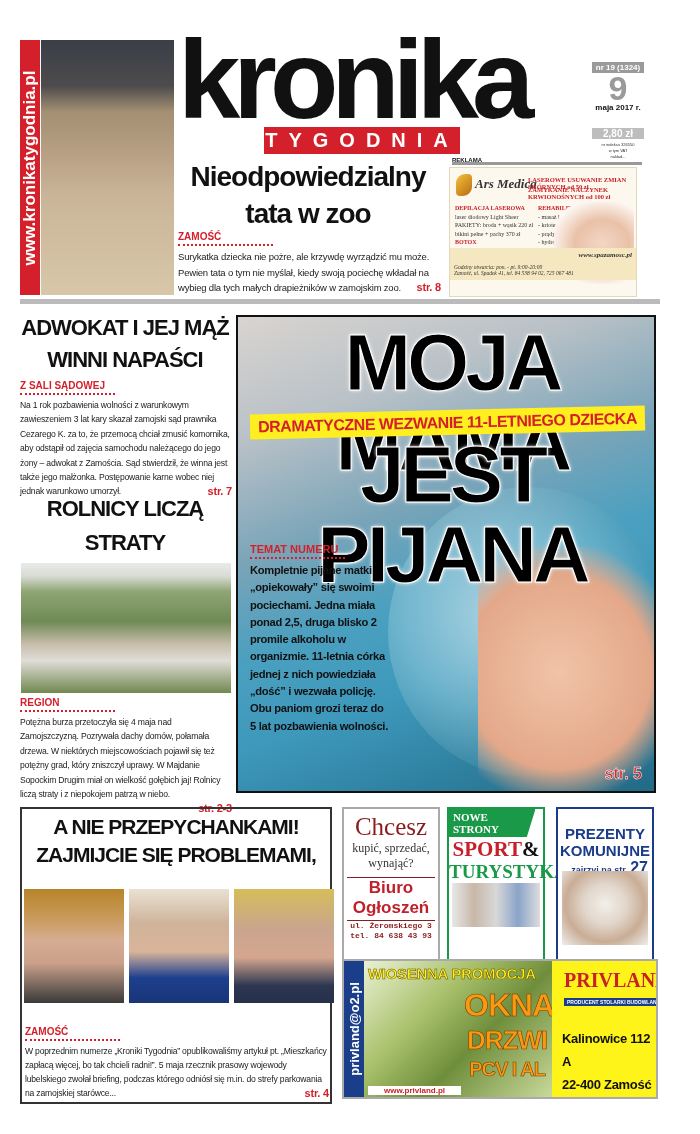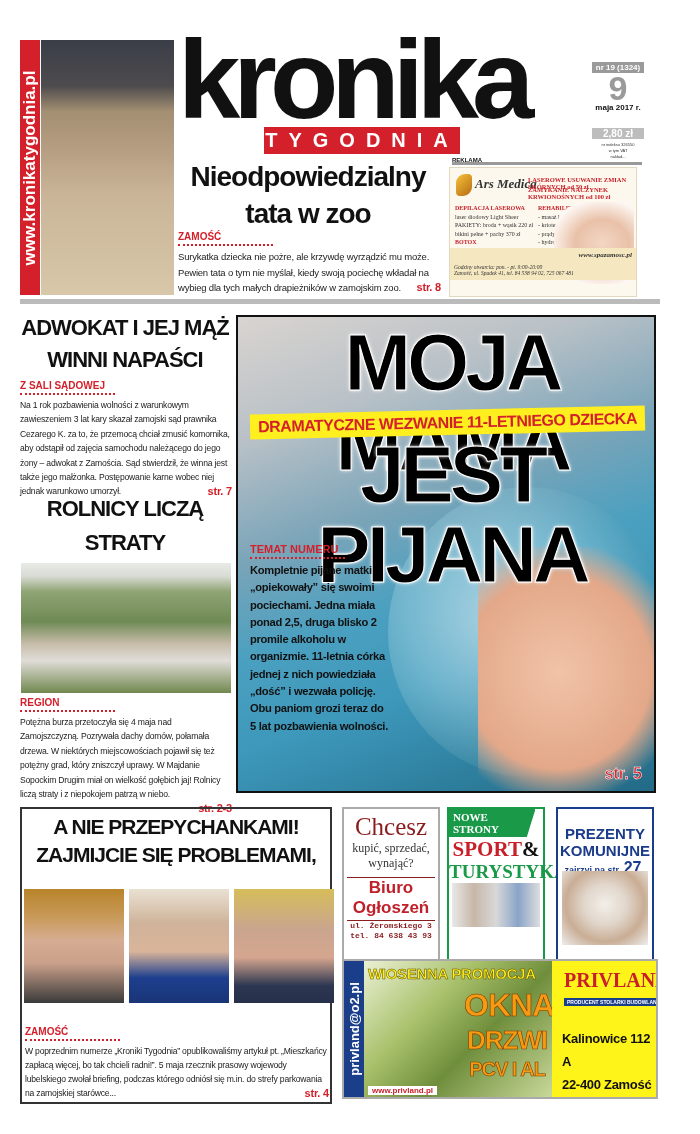--- a/index.html
+++ b/index.html
@@ -64,30 +64,30 @@
 #ad-chcesz .c3{border-top:1px solid #8a1c1e;margin:6px 3px 0;color:#c0202a;font-weight:bold;font-size:17px;line-height:20px;text-align:center}
 #ad-chcesz .c4{border-top:1px solid #8a1c1e;margin:2px 3px 0;color:#8a1c1e;font-weight:bold;font-size:8px;line-height:10px;text-align:center;font-family:"Liberation Mono",monospace}
 #ad-sport .s1{background:#1a9a48;color:#fff;font-weight:bold;font-family:"Liberation Serif",serif;font-size:11px;padding:2px 4px;width:92%;clip-path:polygon(0 0,100% 0,90% 100%,0 100%)}
 #ad-sport .s2{font-family:"Liberation Serif",serif;font-weight:bold;font-size:21px;color:#c8202a;text-align:center;line-height:24px}
 #ad-sport .s2 b{color:#111}
 #ad-sport .s3{font-family:"Liberation Serif",serif;font-weight:bold;font-size:19px;color:#1a9a48;text-align:center;line-height:22px}
 #ad-sport .s4{position:absolute;left:3px;right:3px;top:74px;height:44px;background:linear-gradient(90deg,#e8e8e8,#c7b7a8,#d8d8d8,#8aa4c8,#ddd)}
 #ad-sport .s5{position:absolute;left:0;right:0;bottom:0;height:18px;background:#1a9a48;color:#fff;font-size:9px;font-weight:bold;text-align:left;padding-right:3px;line-height:18px}
 #ad-sport .s5 b{color:#ff2222;font-size:15px;background:#fff;padding:0 1px}
 #ad-prez .p1{color:#1b3b8b;font-weight:bold;font-size:15px;text-align:center;line-height:17px;margin-top:16px}
-#ad-prez .p2{color:#1b3b8b;font-weight:bold;font-size:9px;text-align:center;padding-right:4px}
+#ad-prez .p2{color:#1b3b8b;font-weight:bold;font-size:9px;text-align:right;padding-right:4px}
 #ad-prez .p2 b{font-size:16px}
 #ad-prez .p3{position:absolute;left:4px;right:4px;top:62px;height:74px;background:radial-gradient(ellipse at 50% 45%,#f2efe9 0%,#e1d6cb 35%,#c9ad95 65%,#eee 100%)}
 #ad-priv{left:342px;top:959px;width:316px;height:140px;border:2px solid #aaa;overflow:hidden}
 .pv-side{position:absolute;left:0;top:0;width:20px;height:100%;background:#1a3e8a}
 .pv-side span{position:absolute;left:50%;top:50%;transform:translate(-50%,-50%) rotate(-90deg);color:#fff;font-weight:bold;font-size:13px;white-space:nowrap}
 .pv-img{position:absolute;left:20px;top:0;width:188px;height:100%;background:linear-gradient(135deg,#eaf1d4 0%,#a8c06a 35%,#6f8e3c 60%,#c9d99a 100%)}
 .pv-promo{position:absolute;left:24px;top:4px;color:#ffef1f;font-weight:bold;font-size:15px;-webkit-text-stroke:0.5px #5a4a00;letter-spacing:-0.3px;white-space:nowrap}
 .pv-okna{position:absolute;left:120px;width:86px;text-align:center;font-weight:bold;color:#f59a12;-webkit-text-stroke:0.6px #7a3c00;letter-spacing:-1px}
-.pv-www{position:absolute;left:24px;bottom:2px;background:#fff;color:#c8202a;font-size:8px;font-weight:bold;padding:0 4px}
+.pv-www{position:absolute;left:24px;bottom:2px;background:#fff;color:#c8202a;font-size:8px;font-weight:bold;padding:0 16px}
 .pv-right{position:absolute;left:208px;top:0;right:0;height:100%;background:#fff41a}
 .pv-brand{position:absolute;left:12px;top:8px;font-family:"Liberation Serif",serif;font-weight:bold;color:#c8202a;font-size:20px}
 .pv-sub{position:absolute;left:12px;top:37px;background:#1a3e8a;color:#fff;font-size:5px;font-weight:bold;padding:1px 3px;white-space:nowrap}
 .pv-addr{position:absolute;left:10px;top:66px;font-size:13px;line-height:23px;color:#111;font-weight:bold;letter-spacing:-0.3px}
 </style>
 </head>
 <body>
 
 <div id="side-url" class="abs">
     <span>www.kronikatygodnia.pl</span>

